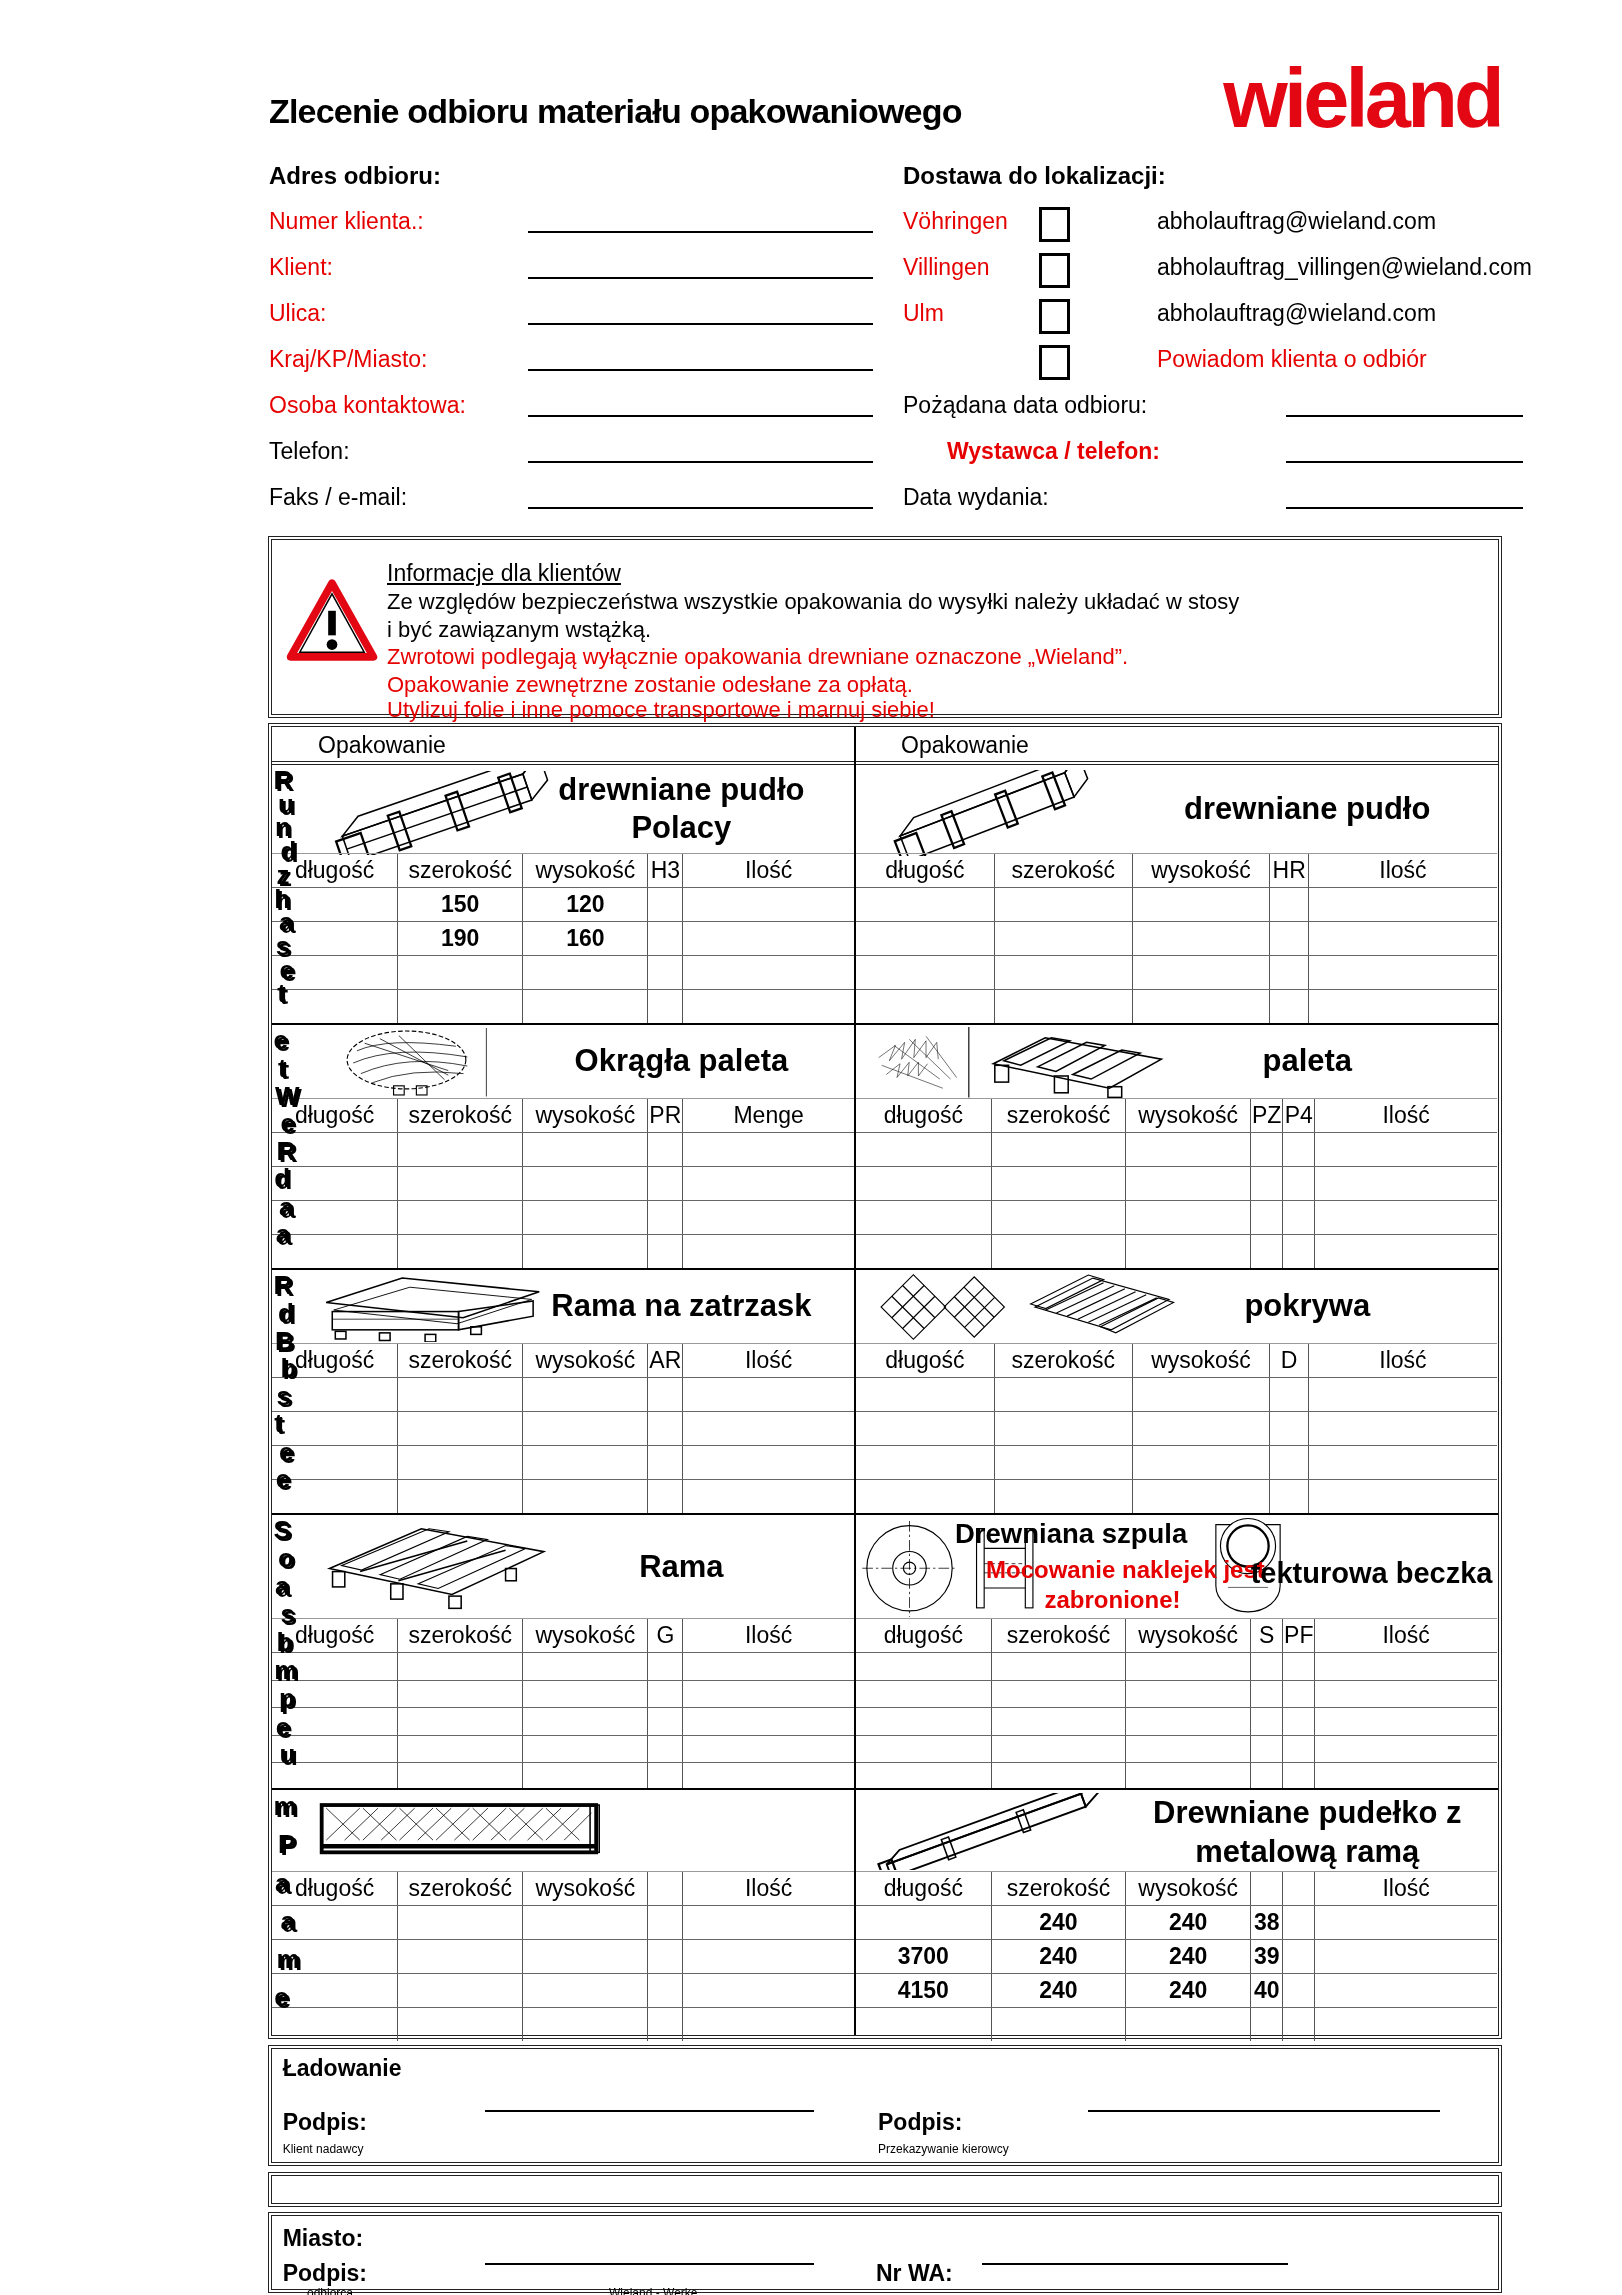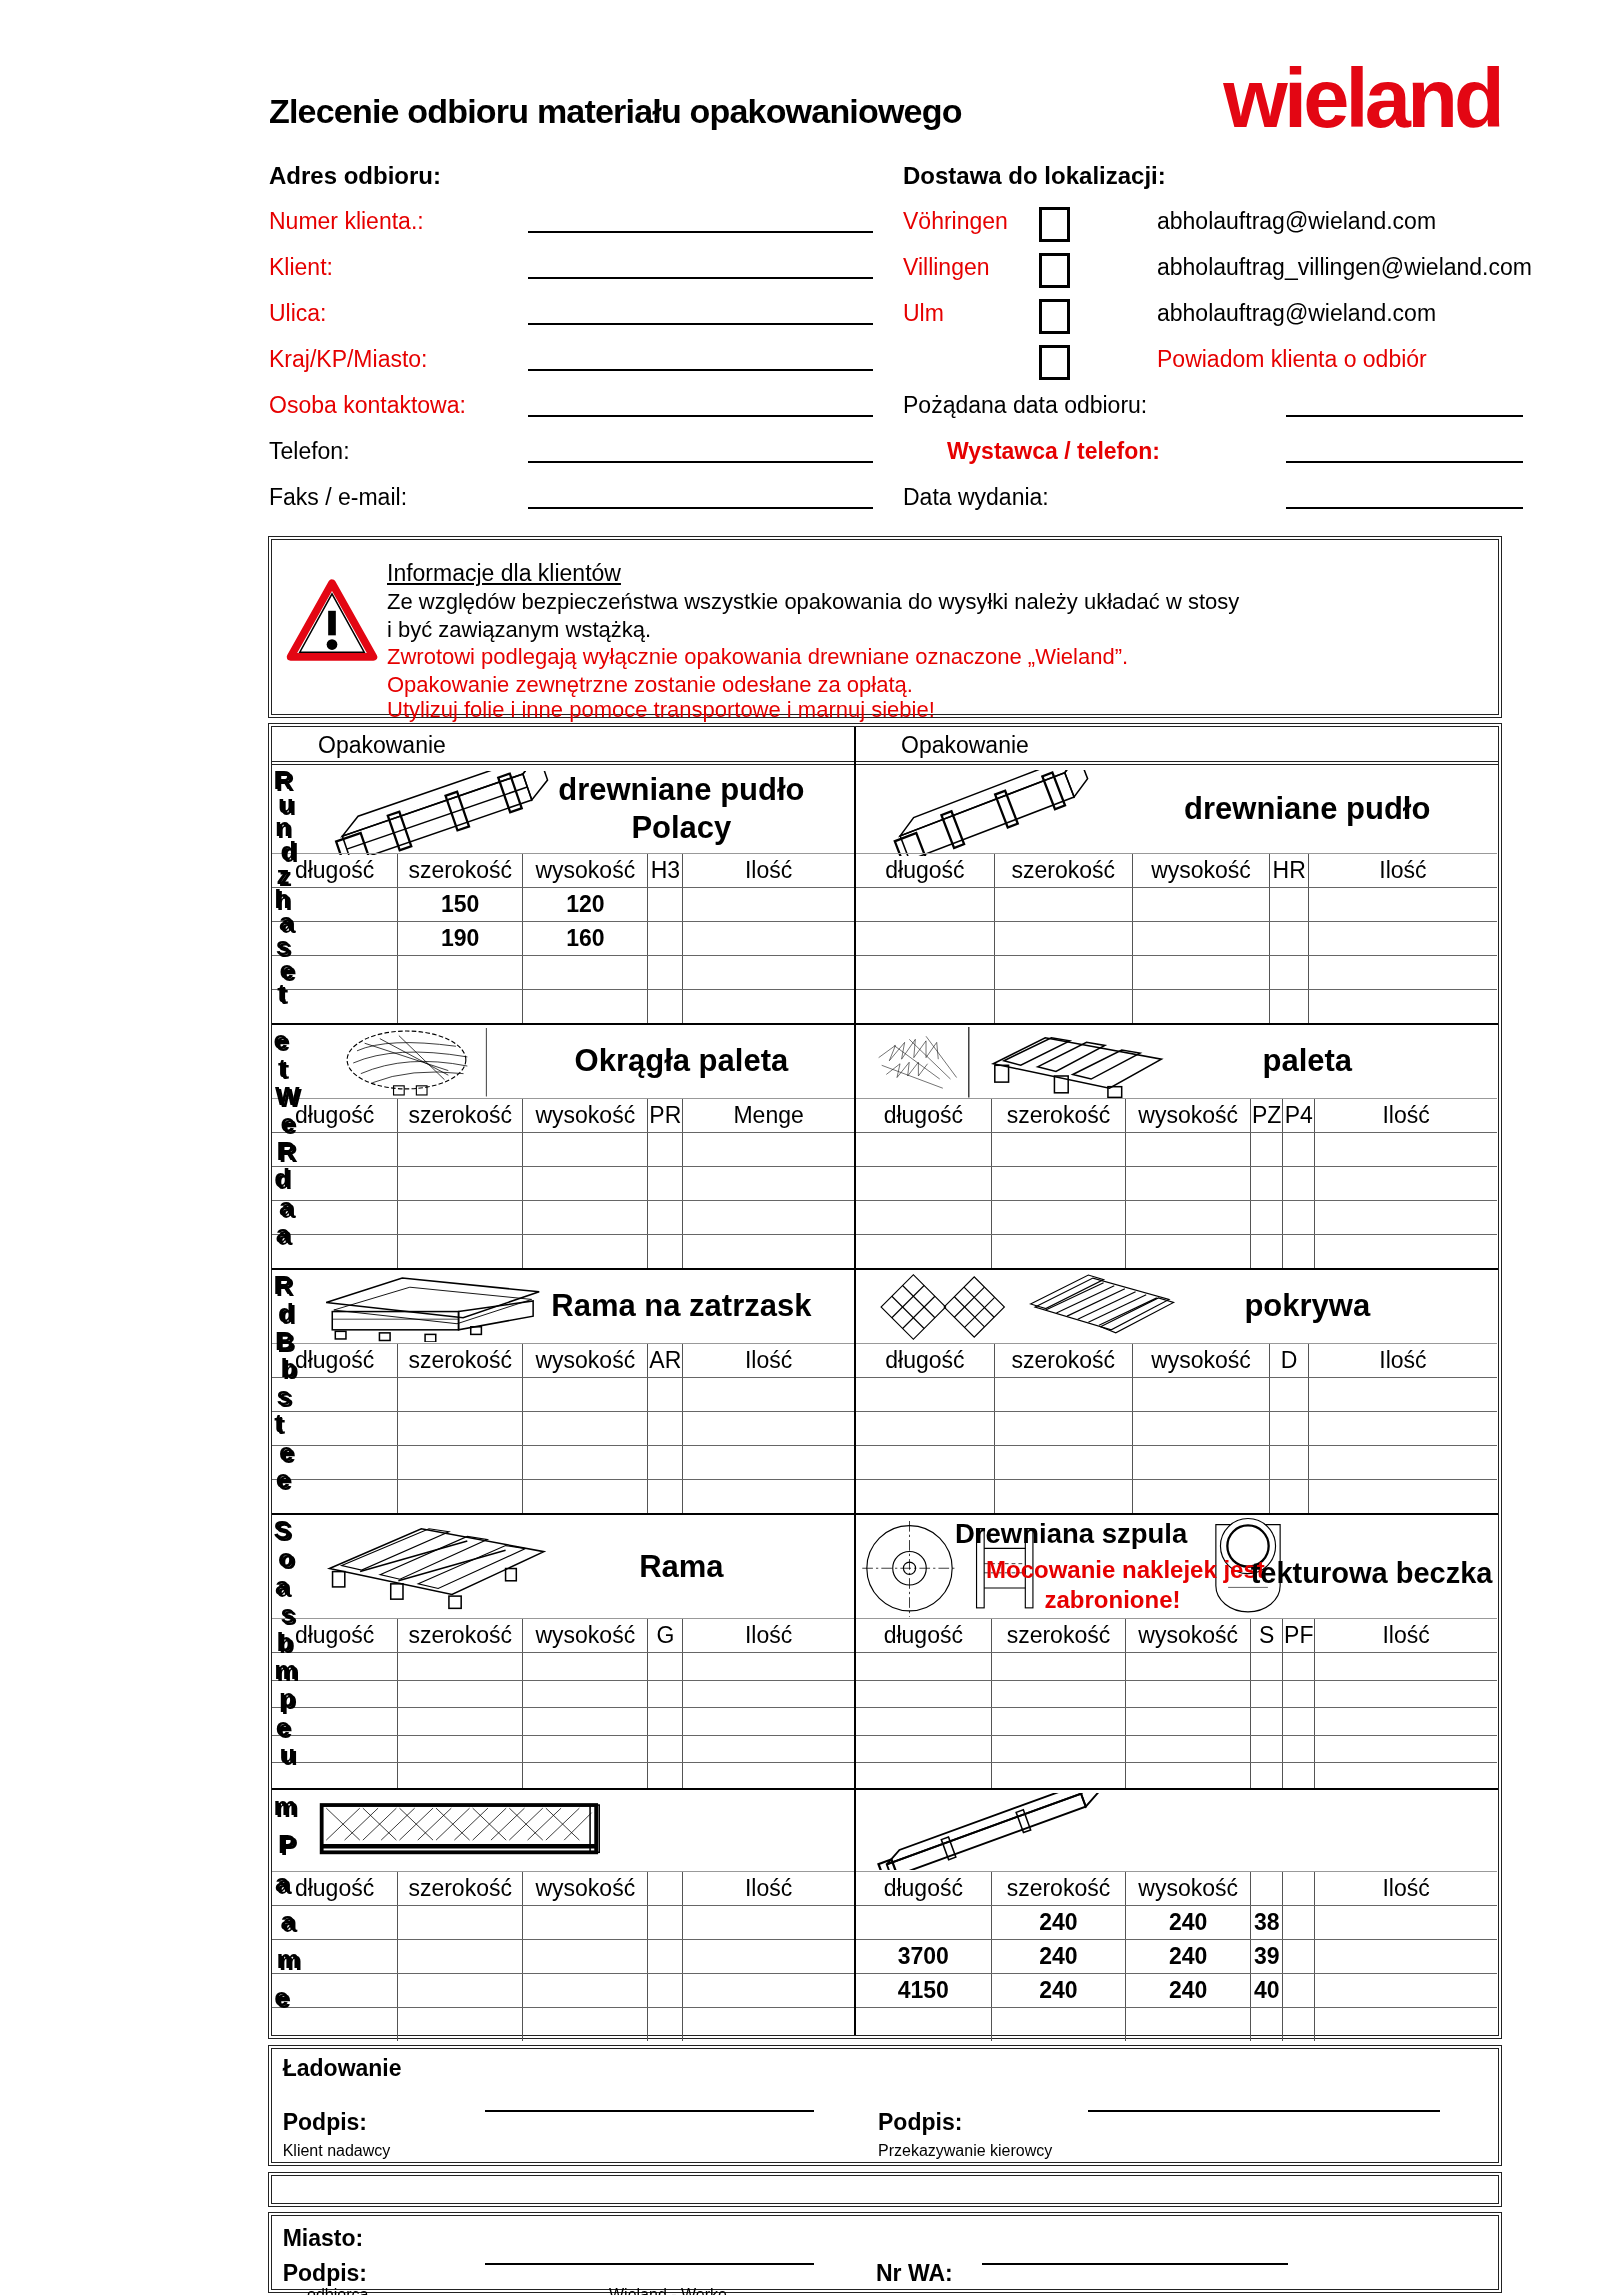--- a/index.html
+++ b/index.html
@@ -41,21 +41,21 @@
   .tbody .tcell{font-weight:bold;}
   .side-letters{position:absolute;left:1.5px;top:0;width:34px;pointer-events:none;}
   .side-letters span{position:absolute;font-size:26px;font-weight:bold;text-shadow:2.3px 1.5px 0 #000;}
   .drawing{position:absolute;}
   
   .bbox{left:268px;width:1234px;border:4.6px double #222;box-sizing:border-box;position:absolute;}
   #loading-box{top:2045px;height:121px;}
   #spacer-box{top:2172px;height:35px;}
   #delivery-box{top:2212px;height:81px;}
   .sig-lbl{position:absolute;font-size:23px;font-weight:bold;}
-  .sig-cap{position:absolute;font-size:16px;}
+  .sig-cap{position:absolute;font-size:12px;}
   .sig-line{position:absolute;border-bottom:2.3px solid #000;}
   svg{display:block;}
 </style>
 </head>
 <body>
 
 <div class="abs" id="page-title">Zlecenie odbioru materiału opakowaniowego</div>
 <div class="abs red" id="logo" style="color:#e30613;">wieland</div>
 
 <div class="abs blk-head" style="left:269px;top:162px;">Adres odbioru:</div>
@@ -799,20 +799,24 @@
           <g transform="rotate(-20 160 50)" fill="none" stroke="#000" stroke-width="2.5">
             <rect x="18" y="44" width="270" height="18"></rect>
             <polygon points="18,44 40,32 310,32 288,44"></polygon>
             <polygon points="288,44 310,32 310,50 288,62"></polygon>
             <rect x="96" y="38" width="10" height="28" stroke-width="2"></rect>
             <rect x="200" y="38" width="10" height="28" stroke-width="2"></rect>
             <rect x="8" y="40" width="18" height="28" stroke-width="3"></rect>
           </g>
         </svg>
       </div>
+    <div class="sec-title" style="left: 42%; right: 7.7px; top: 3.1px;">
+          <div>Drewniane pudełko z</div>
+          <div>metalową ramą</div>
+        </div>
         <div class="ptable" style="top: 80px;">
           <div class="trow thead" style="height: 34px;">
             <div class="tcell" style="width: 21%;">długość</div>
             <div class="tcell" style="width: 21%;">szerokość</div>
             <div class="tcell" style="width: 19.5%;">wysokość</div>
             <div class="tcell" style="width: 5%;"></div>
             <div class="tcell" style="width: 5%;"></div>
             <div class="tcell" style="width: 28.5%;">Ilość</div>
           </div>
           <div class="trow tbody" style="height: 34px;">

